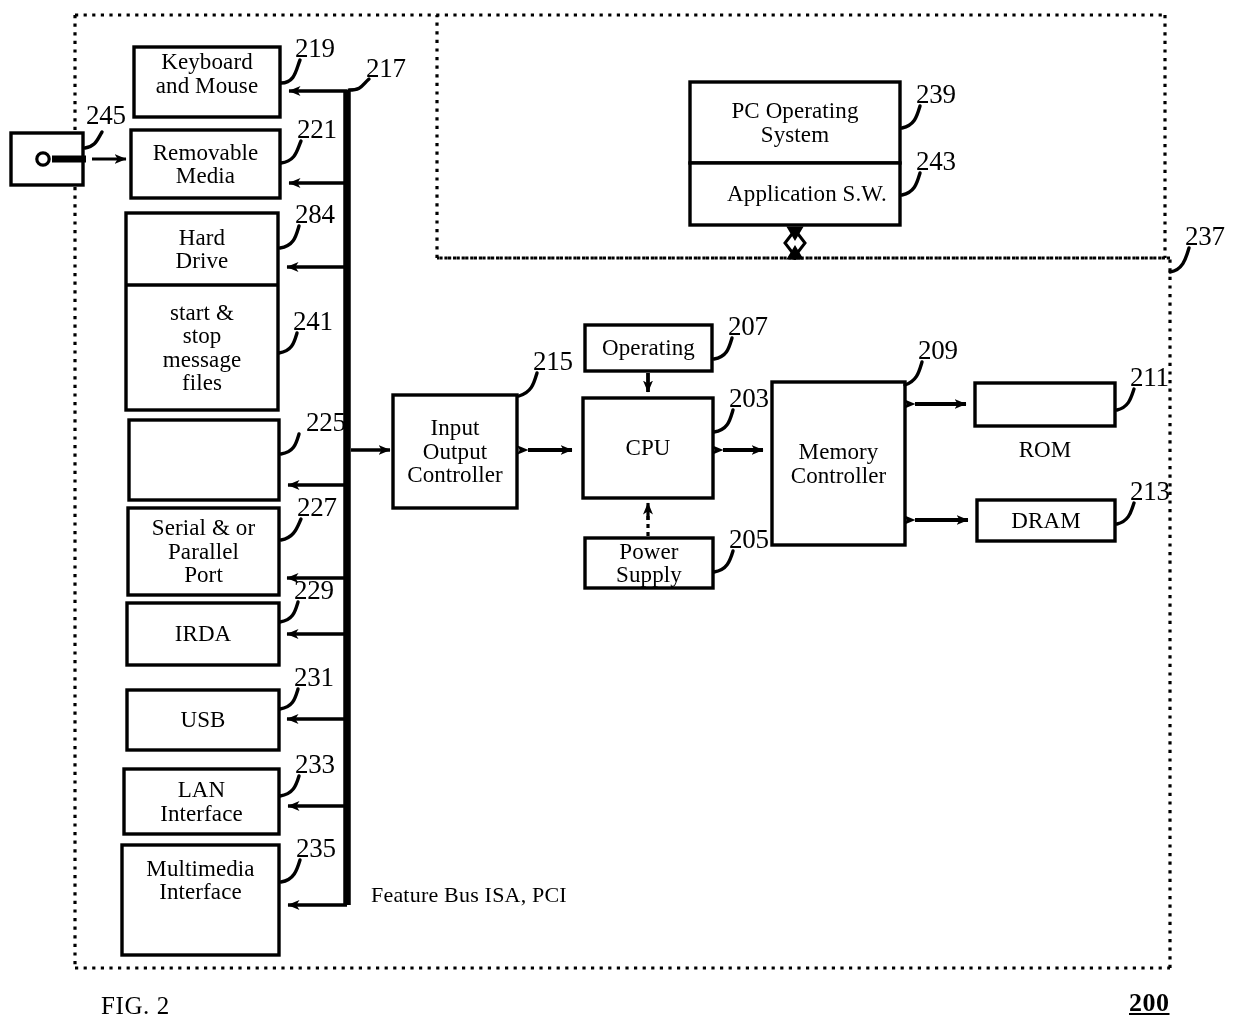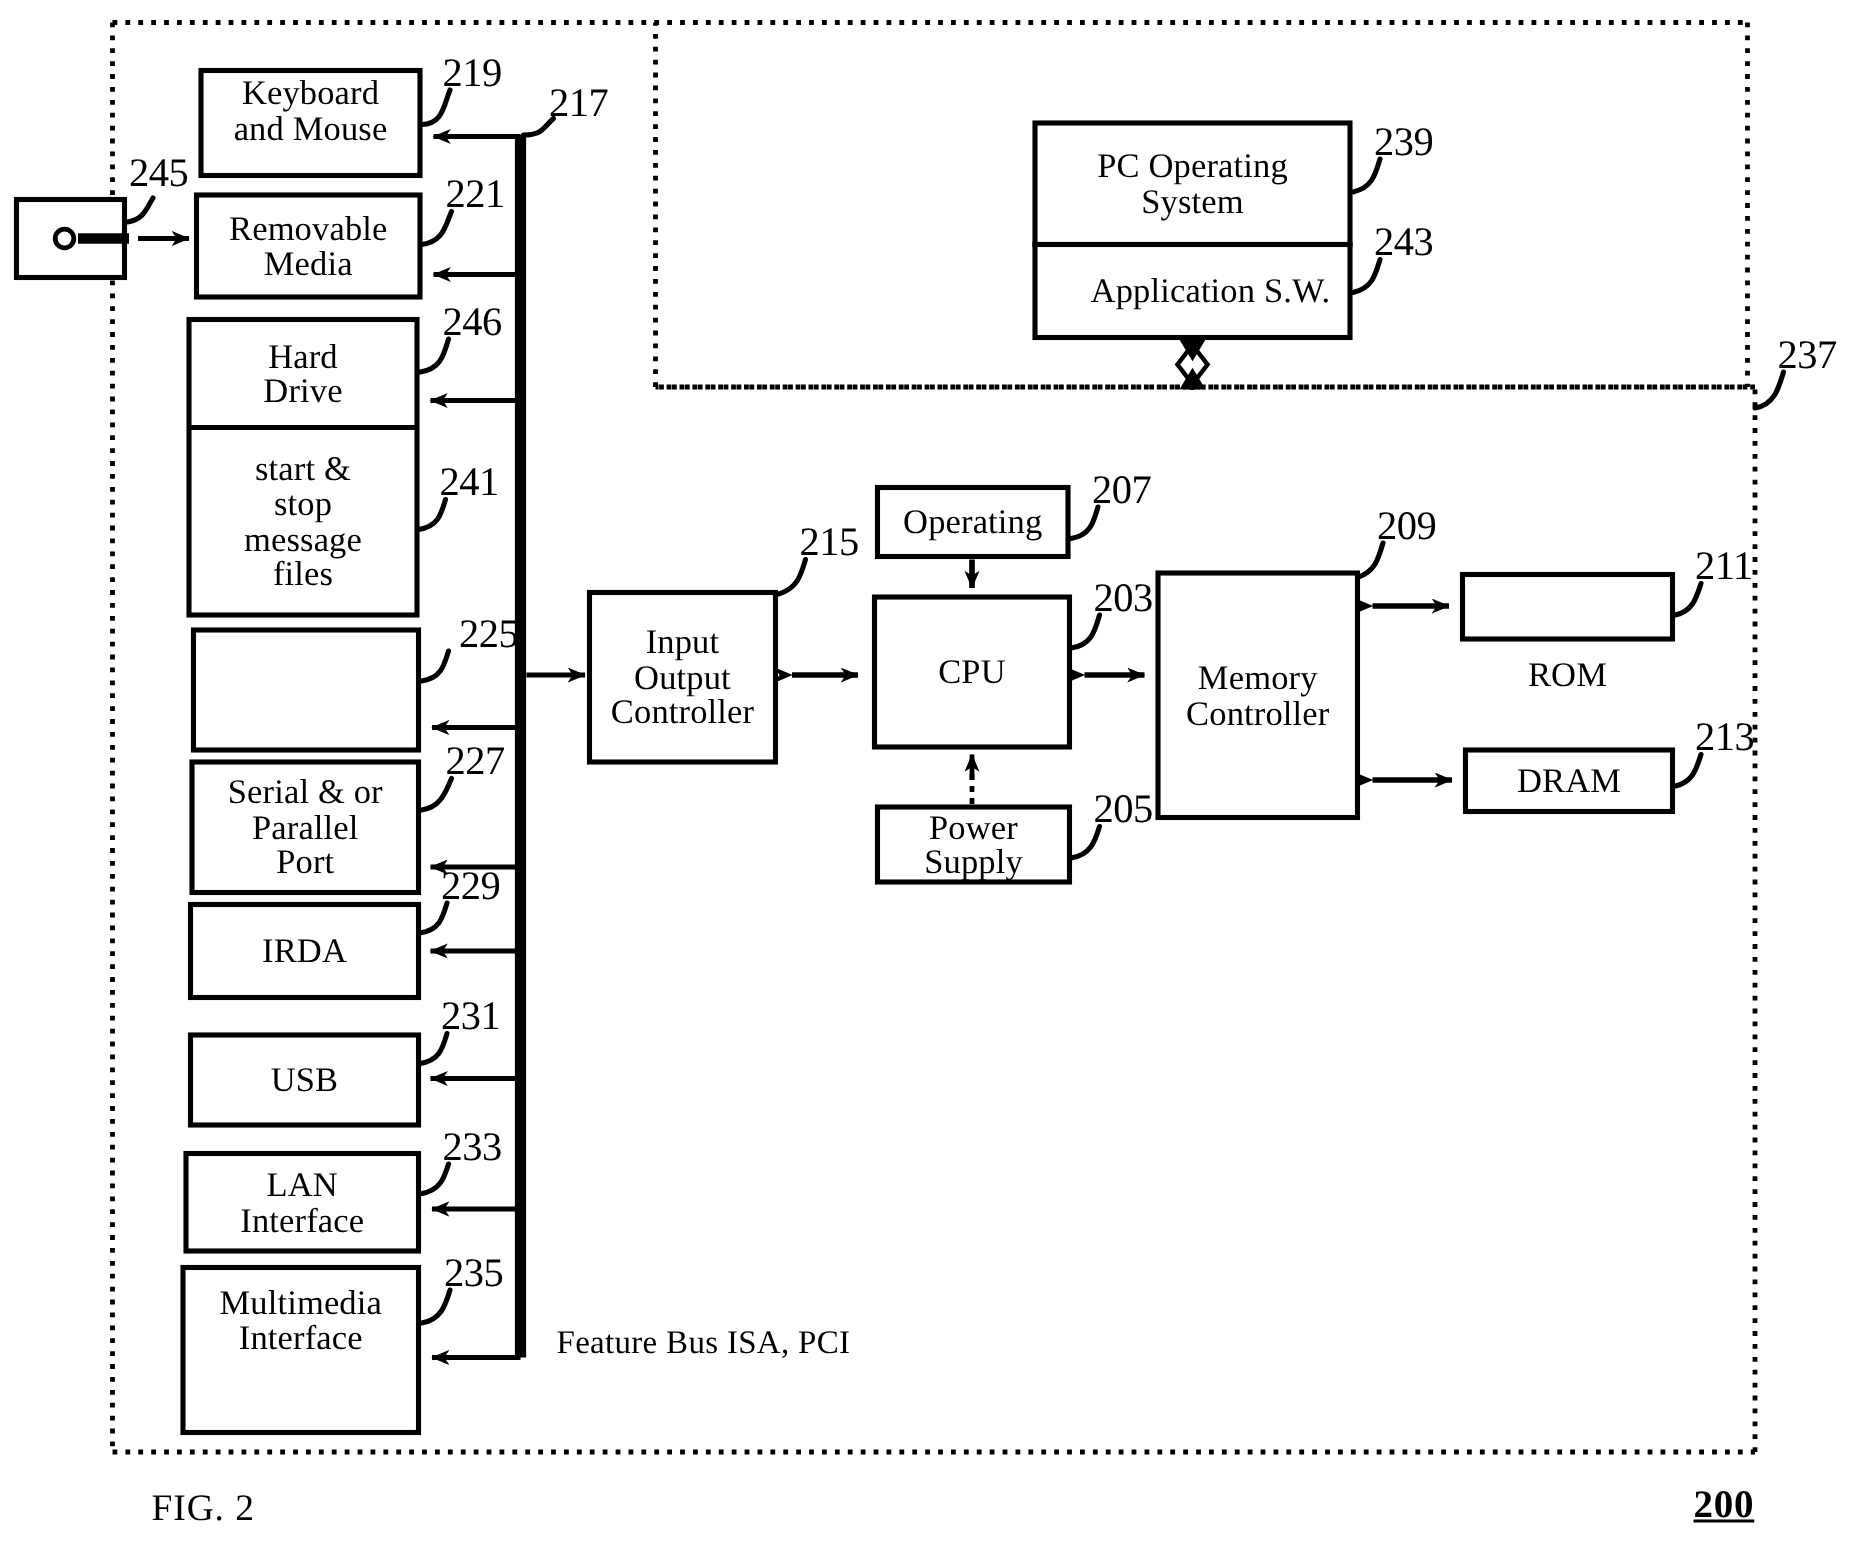--- a/index.html
+++ b/index.html
@@ -313,21 +313,21 @@
   <div class="boxtext" style="left:690px;top:163px;width:210px;height:62px;padding-left:12px;">
     <div>
         <span>Application S.W.</span>
       </div>
   </div>
 
   <div class="ref" style="left:295px;top:33px;">219</div>
   <div class="ref" style="left:366px;top:53px;">217</div>
   <div class="ref" style="left:86px;top:100px;">245</div>
   <div class="ref" style="left:297px;top:114px;">221</div>
-  <div class="ref" style="left:295px;top:199px;">246</div>
+  <div class="ref" style="left:295px;top:199px;">284</div>
   <div class="ref" style="left:293px;top:306px;">241</div>
   <div class="ref" style="left:295px;top:407px;margin-left:11px;">225</div>
   <div class="ref" style="left:297px;top:492px;">227</div>
   <div class="ref" style="left:294px;top:575px;">229</div>
   <div class="ref" style="left:294px;top:662px;">231</div>
   <div class="ref" style="left:295px;top:749px;">233</div>
   <div class="ref" style="left:296px;top:833px;">235</div>
   <div class="ref" style="left:533px;top:346px;">215</div>
   <div class="ref" style="left:728px;top:311px;">207</div>
   <div class="ref" style="left:729px;top:383px;">203</div>

